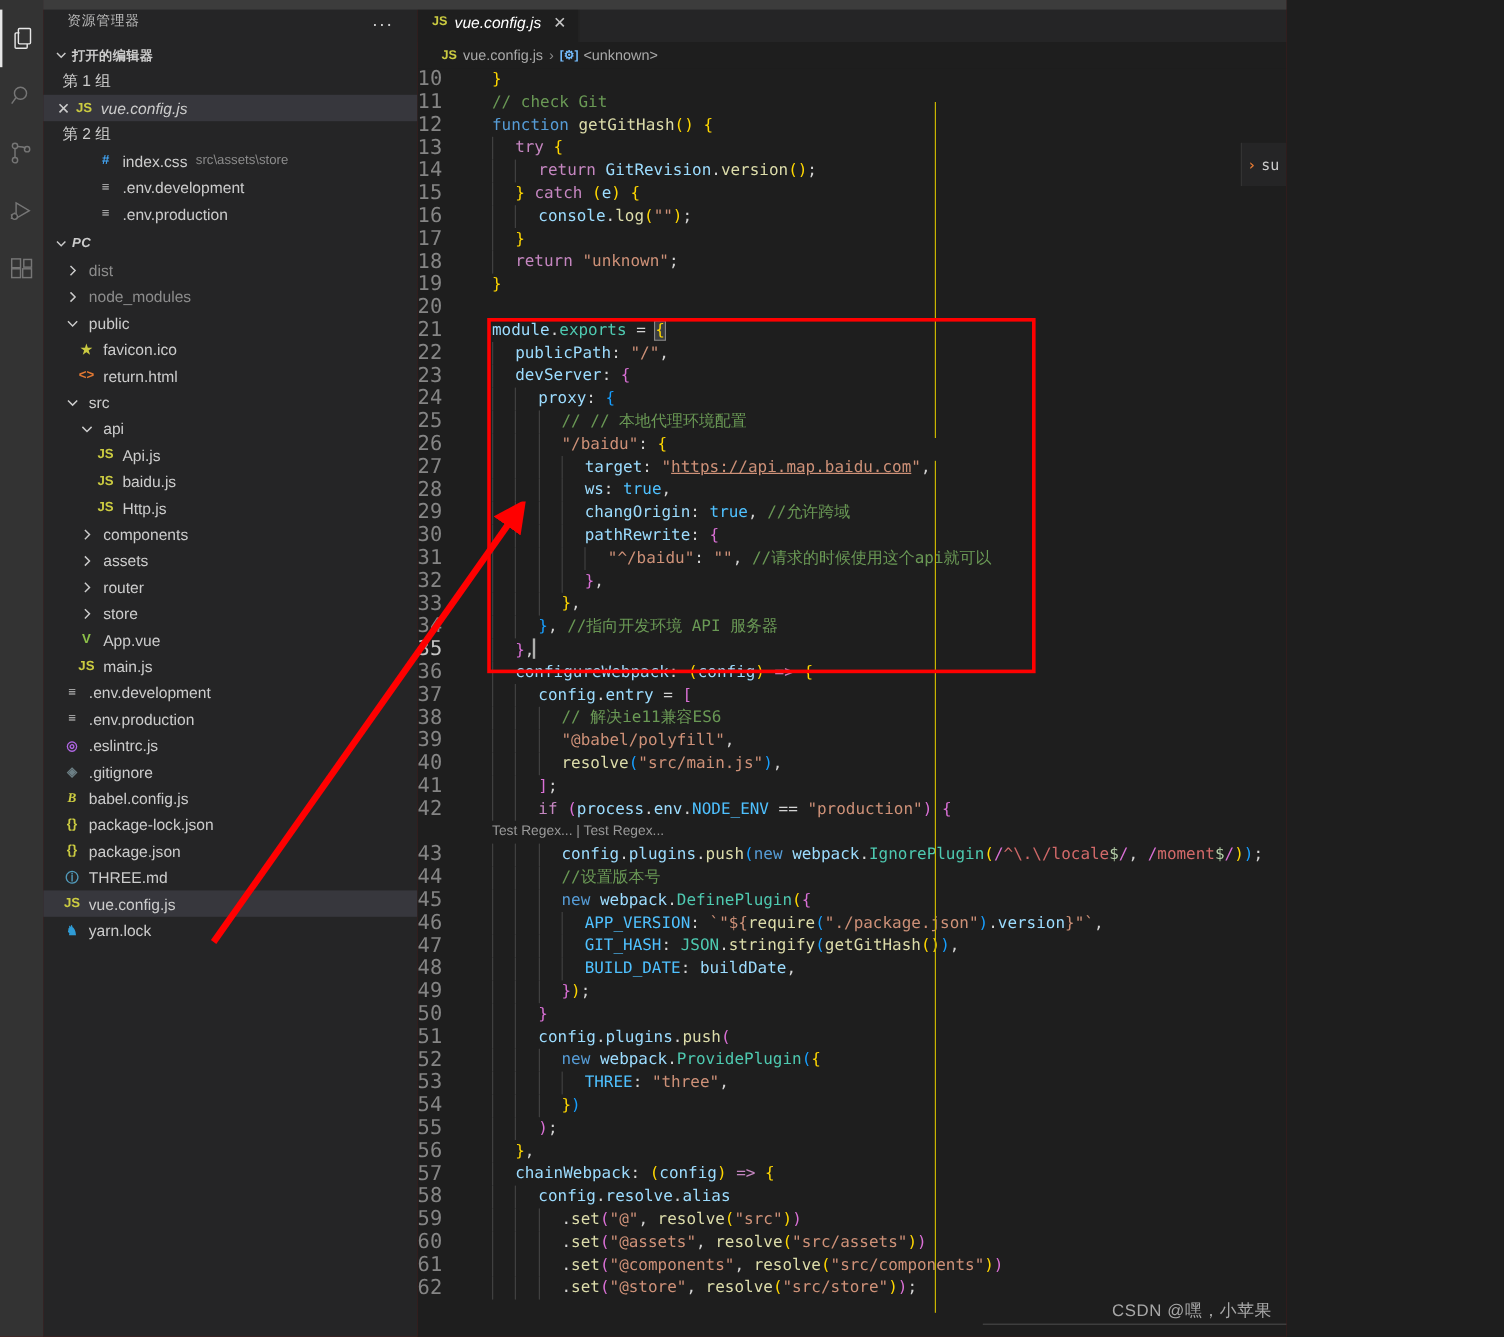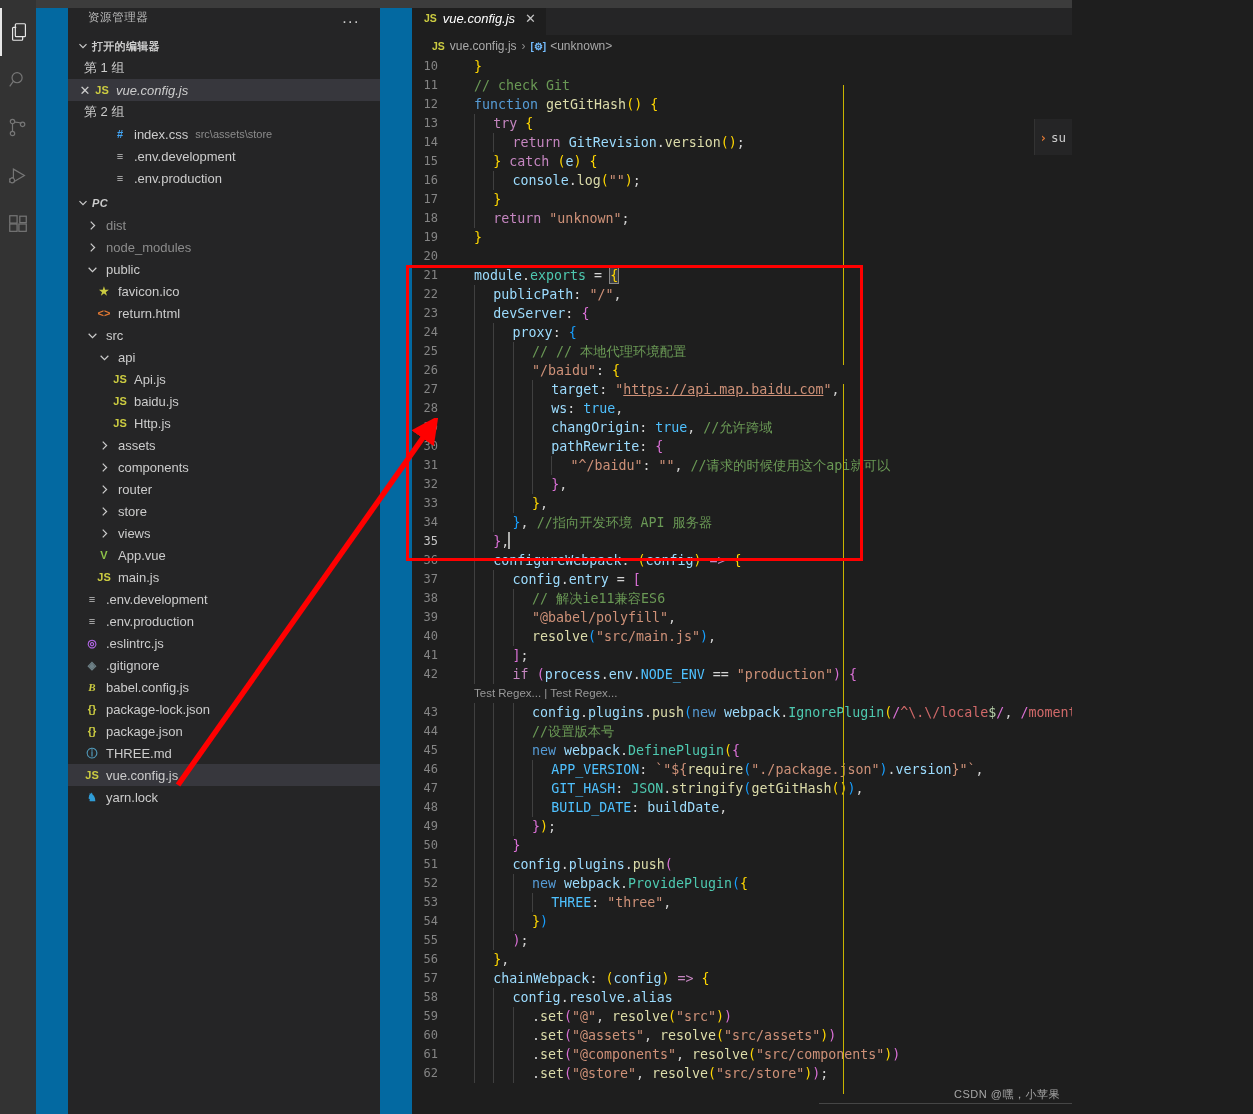--- a/index.html
+++ b/index.html
@@ -7,22 +7,21 @@
     margin: 0; padding: 0;
     width: 1253px; height: 1114px;
     overflow: hidden;
     background: #1e1e1e;
     font-family: "Liberation Sans", sans-serif;
   }
   #app {
     position: relative;
     width: 1072px; height: 1114px;
     display: flex;
-    background: #0369a1;
-    gap: 32px;
+    background: #7f1d1d;
   }
 
   
   .activitybar {
     width: 36px;
     background: #333333;
     display: flex;
     flex-direction: column;
     align-items: center;
     padding-top: 8px;
@@ -191,25 +190,24 @@
     white-space: pre;
   }
   .line {
     height: 19px;
     display: flex;
     align-items: center;
   }
   .ln {
     width: 52px;
     flex: 0 0 52px;
-    text-align: right;
     padding-right: 26px;
     color: #858585;
     font-family: "DejaVu Sans Mono", "Liberation Mono", monospace;
-    font-size: 12px;
+    font-size: 17px;
   }
   .ln.cur { color: #c6c6c6; }
   .ltext { flex: 1 1 auto; padding-left: 10px; }
 
   .codelens {
     height: 19px;
     display: flex; align-items: center;
     color: #999999;
     font-family: "Liberation Sans", sans-serif;
     font-size: 11.5px;
@@ -276,21 +274,21 @@
     max-width: 38px;
     cursor: pointer;
   }
   .peek-widget .chev { color: #e37933; margin-right: 4px; font-weight: bold; }
 
   
   .watermark {
     position: absolute;
     right: 12px; bottom: 12px;
     color: #bfbfbf;
-    font-size: 11px;
+    font-size: 14px;
     font-family: "Liberation Sans", sans-serif;
     opacity: .85;
     letter-spacing: .5px;
   }
   .wm-rule {
     position: absolute;
     right: 0; bottom: 10px;
     width: 253px; height: 1px;
     background: rgba(255,255,255,.18);
   }
@@ -467,53 +465,45 @@
         <div class="row indent-4">
           <span class="ico js-ico">JS</span>
           <span>Http.js</span>
         </div>
         <div class="row indent-3">
           <span class="ico folder-arrow">
             <svg width="11" height="11" viewBox="0 0 10 10">
               <path d="M3.4 1.5 6.9 5 3.4 8.5" stroke="#cccccc" stroke-width="1.1" fill="none"></path>
             </svg>
           </span>
+          <span>components</span>
+        </div>
+        <div class="row indent-3">
+          <span class="ico folder-arrow">
+            <svg width="11" height="11" viewBox="0 0 10 10">
+              <path d="M3.4 1.5 6.9 5 3.4 8.5" stroke="#cccccc" stroke-width="1.1" fill="none"></path>
+            </svg>
+          </span>
           <span>assets</span>
         </div>
         <div class="row indent-3">
           <span class="ico folder-arrow">
             <svg width="11" height="11" viewBox="0 0 10 10">
               <path d="M3.4 1.5 6.9 5 3.4 8.5" stroke="#cccccc" stroke-width="1.1" fill="none"></path>
             </svg>
           </span>
-          <span>components</span>
+          <span>router</span>
         </div>
         <div class="row indent-3">
           <span class="ico folder-arrow">
             <svg width="11" height="11" viewBox="0 0 10 10">
               <path d="M3.4 1.5 6.9 5 3.4 8.5" stroke="#cccccc" stroke-width="1.1" fill="none"></path>
             </svg>
           </span>
-          <span>router</span>
-        </div>
-        <div class="row indent-3">
-          <span class="ico folder-arrow">
-            <svg width="11" height="11" viewBox="0 0 10 10">
-              <path d="M3.4 1.5 6.9 5 3.4 8.5" stroke="#cccccc" stroke-width="1.1" fill="none"></path>
-            </svg>
-          </span>
           <span>store</span>
-        </div>
-        <div class="row indent-3">
-          <span class="ico folder-arrow">
-            <svg width="11" height="11" viewBox="0 0 10 10">
-              <path d="M3.4 1.5 6.9 5 3.4 8.5" stroke="#cccccc" stroke-width="1.1" fill="none"></path>
-            </svg>
-          </span>
-          <span>views</span>
         </div>
         <div class="row indent-3">
           <span class="ico vue-ico">V</span>
           <span>App.vue</span>
         </div>
         <div class="row indent-3">
           <span class="ico js-ico">JS</span>
           <span>main.js</span>
         </div>
         <div class="row indent-2">

